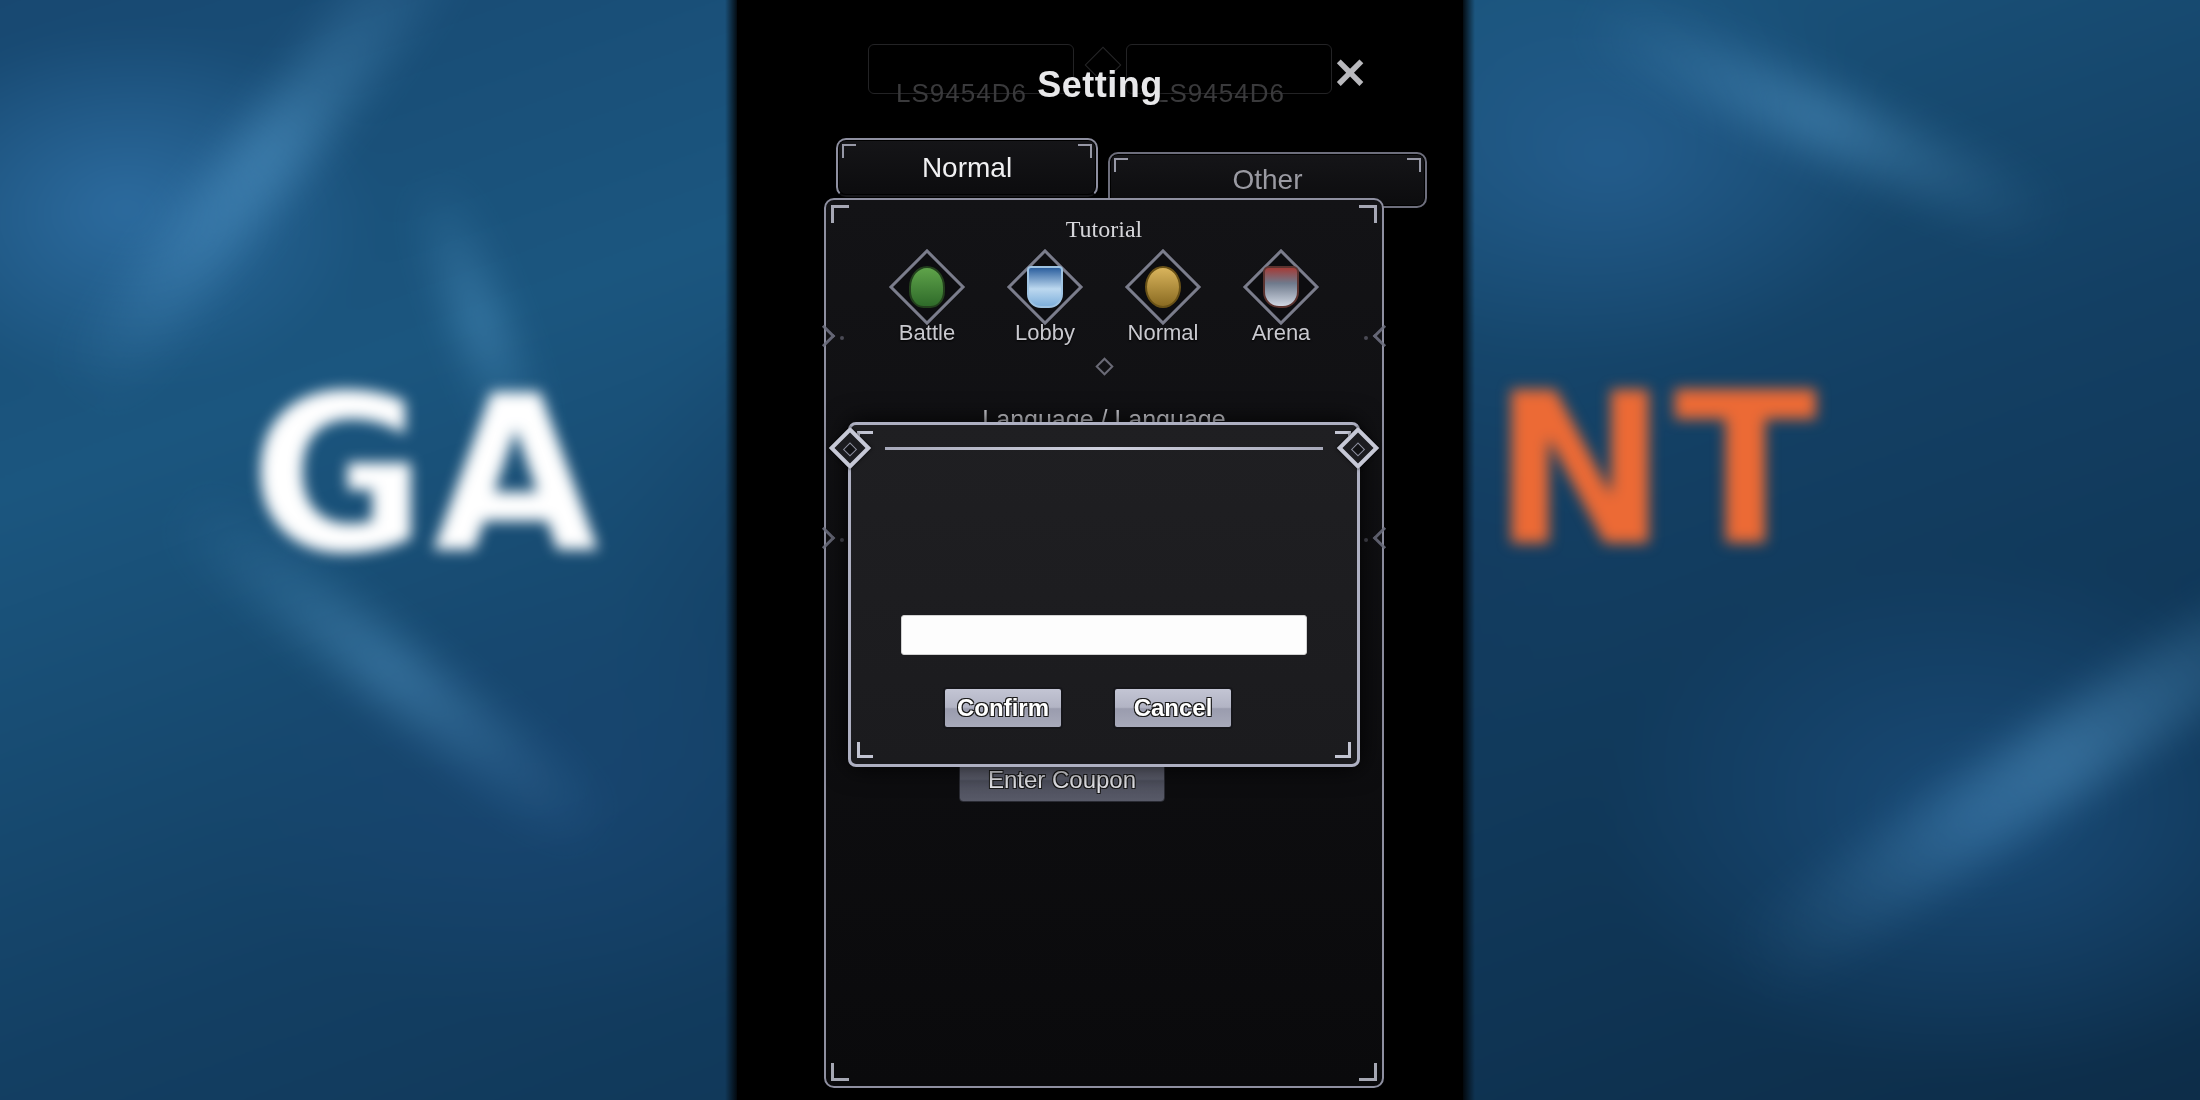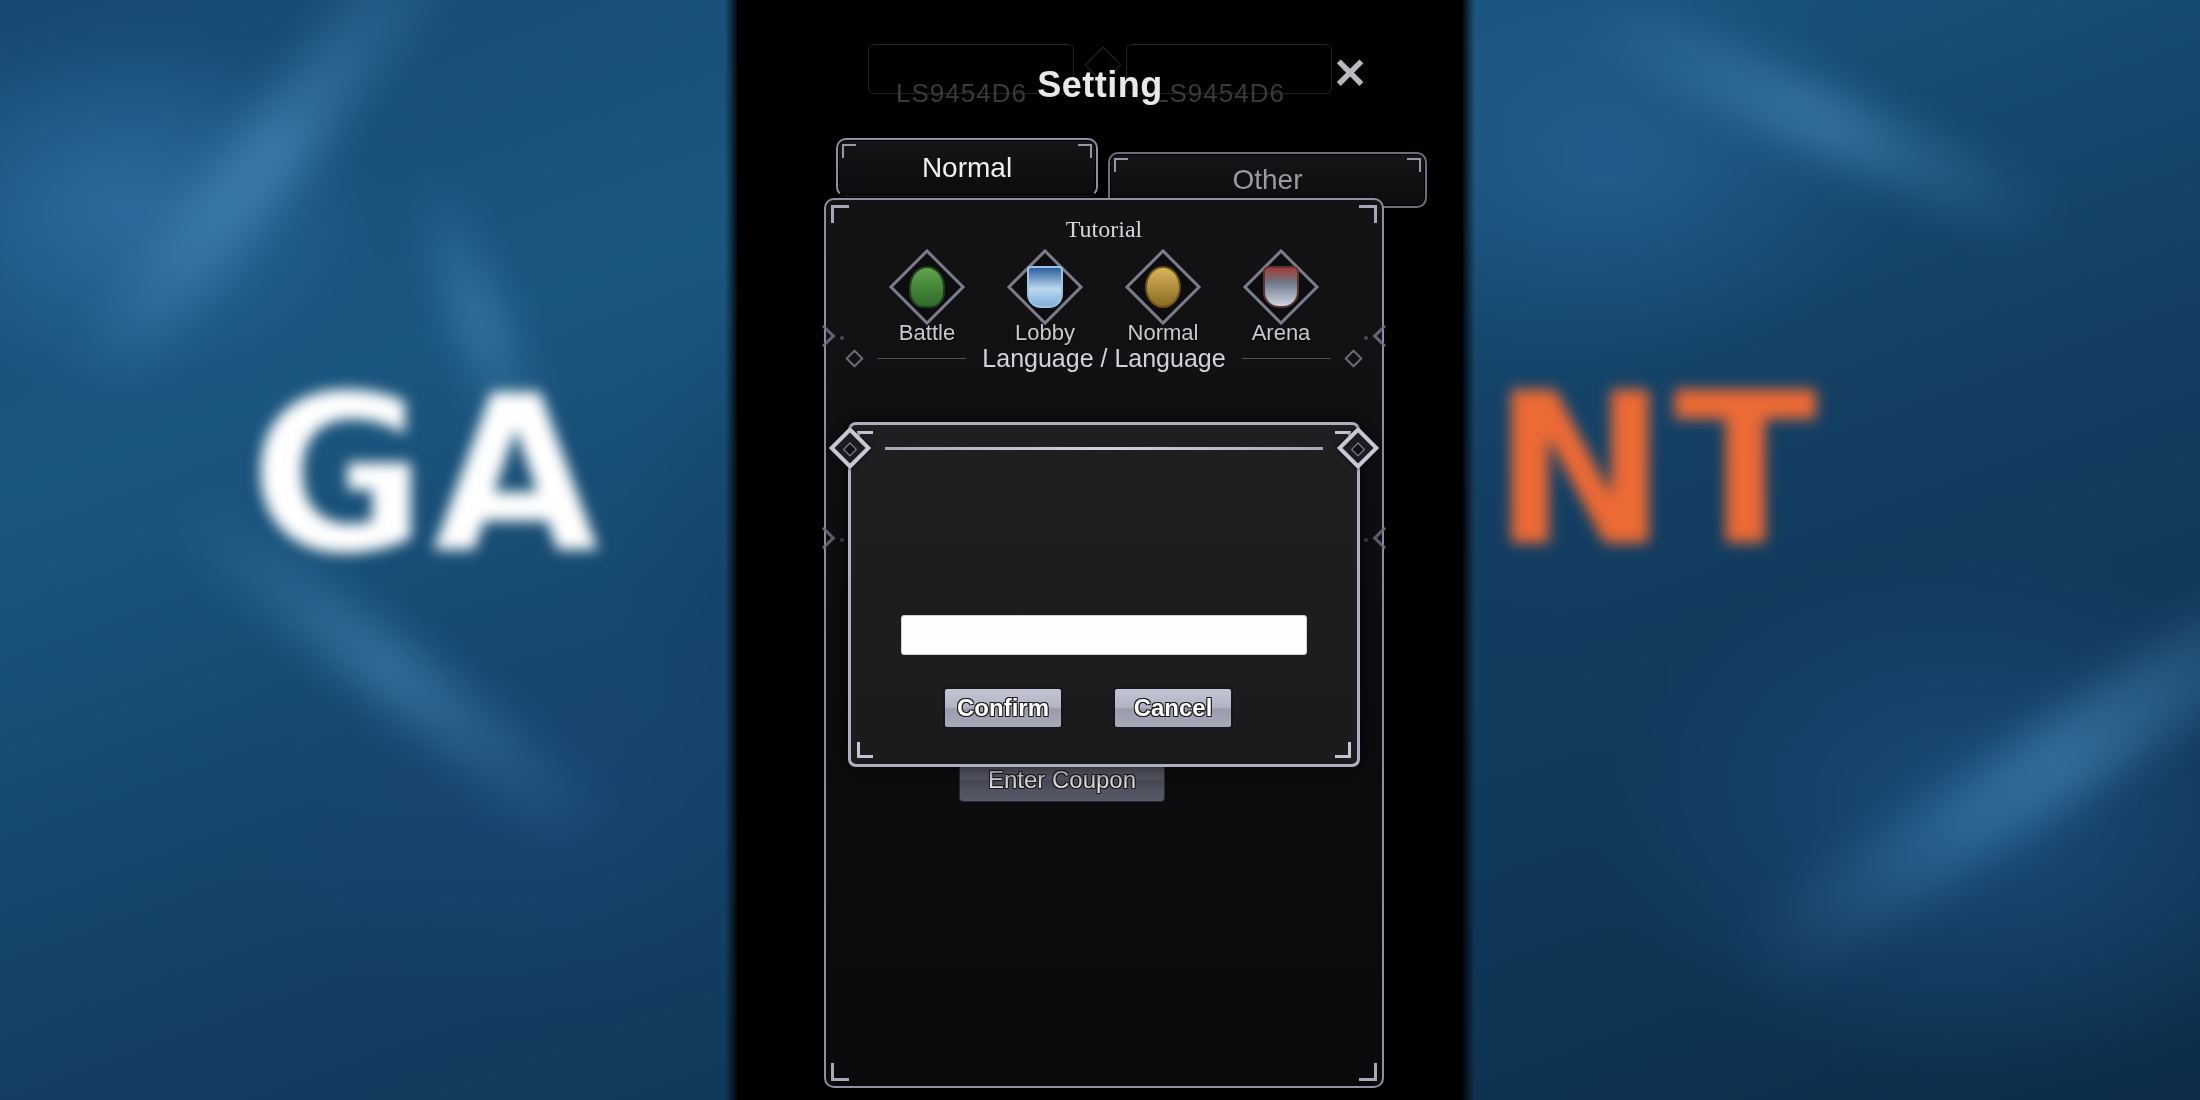--- a/index.html
+++ b/index.html
@@ -321,21 +321,21 @@
       </div>
       <div class="tut-item">
         <div class="tut-ico ico-arena">
           <span class="frame"></span>
             <span class="inner"></span>
         </div>
         <div class="tut-lbl">Arena</div>
       </div>
     </div>
 
-    <div class="divider" style="top:144px;">
+    <div class="divider" style="top:160px;flex-direction:column;">
       <span class="dgem"></span>
       <span class="line"></span>
       <span class="dtxt">Language / Language</span>
       <span class="line"></span>
       <span class="dgem"></span>
     </div>
 
     <div class="wbtn btn-gray" style="left:133px;width:206px;top:360px;">
       <span>Sync Account</span>
     </div>

